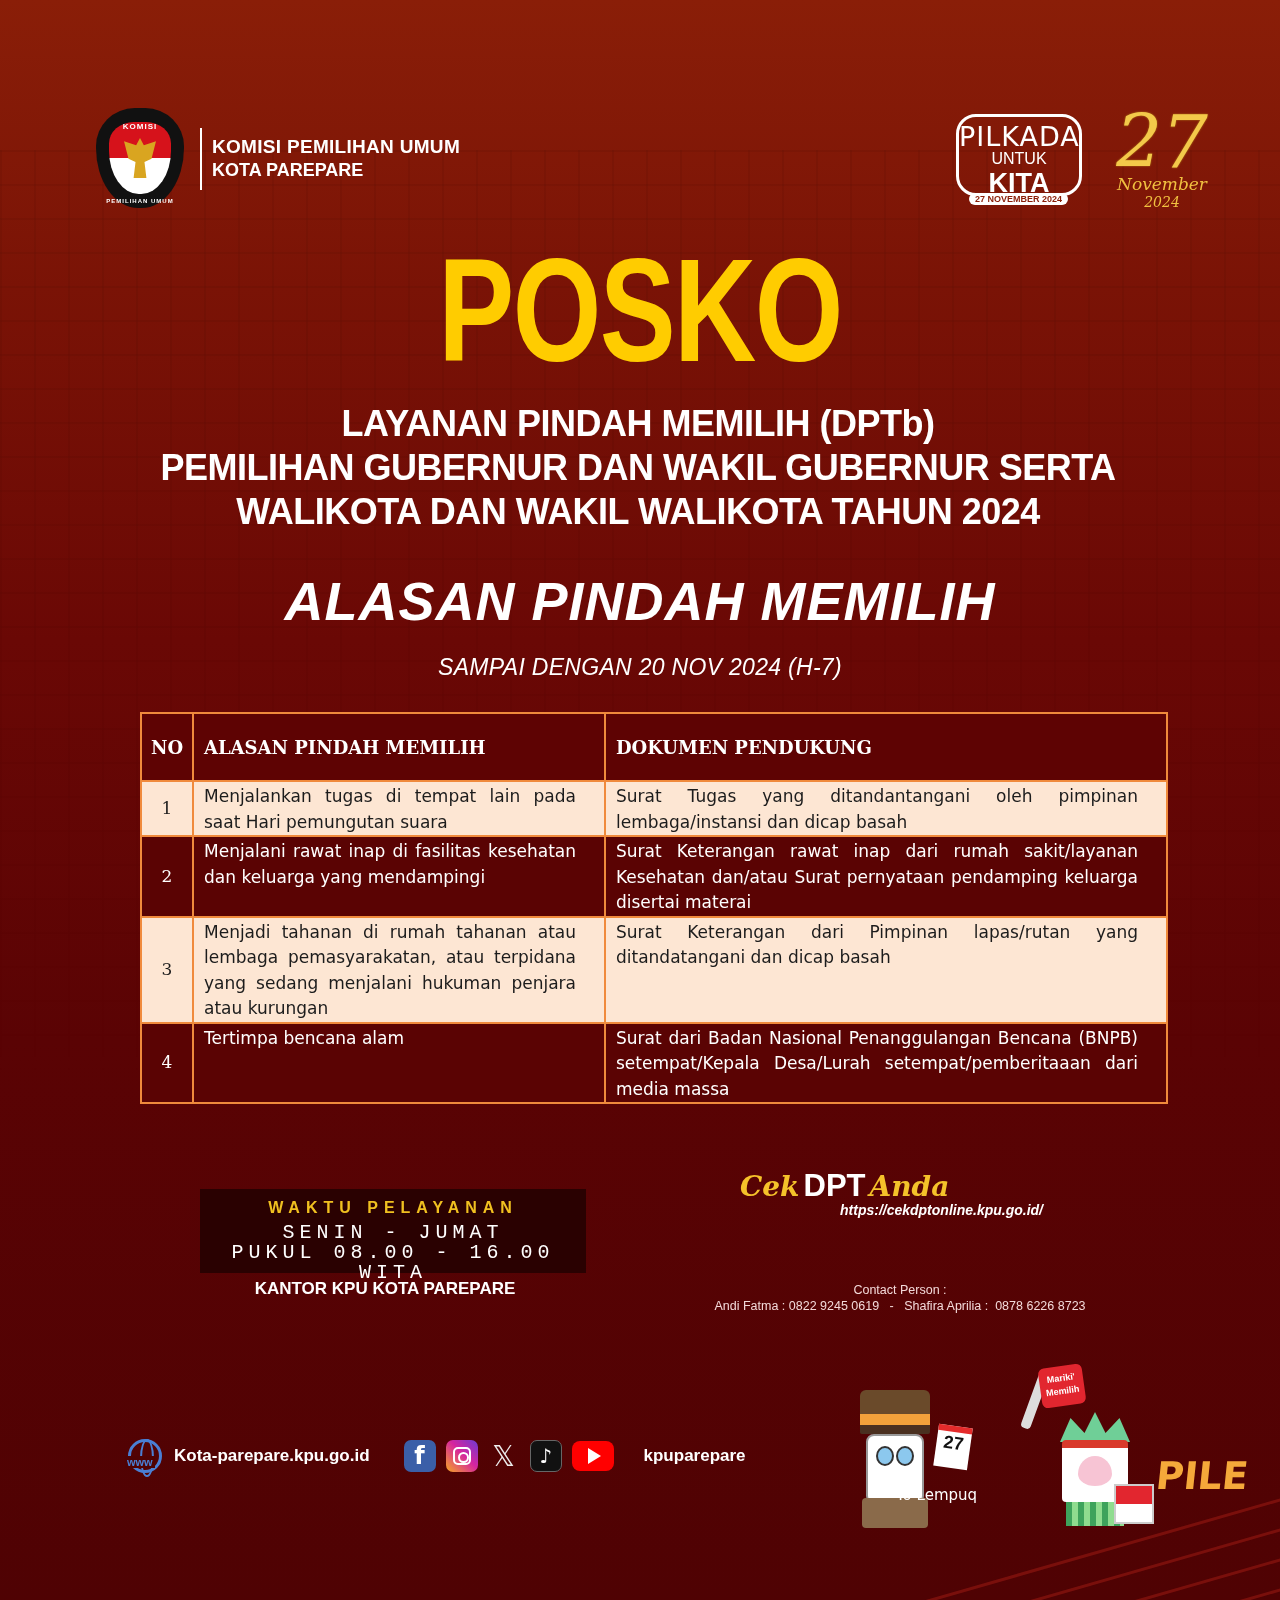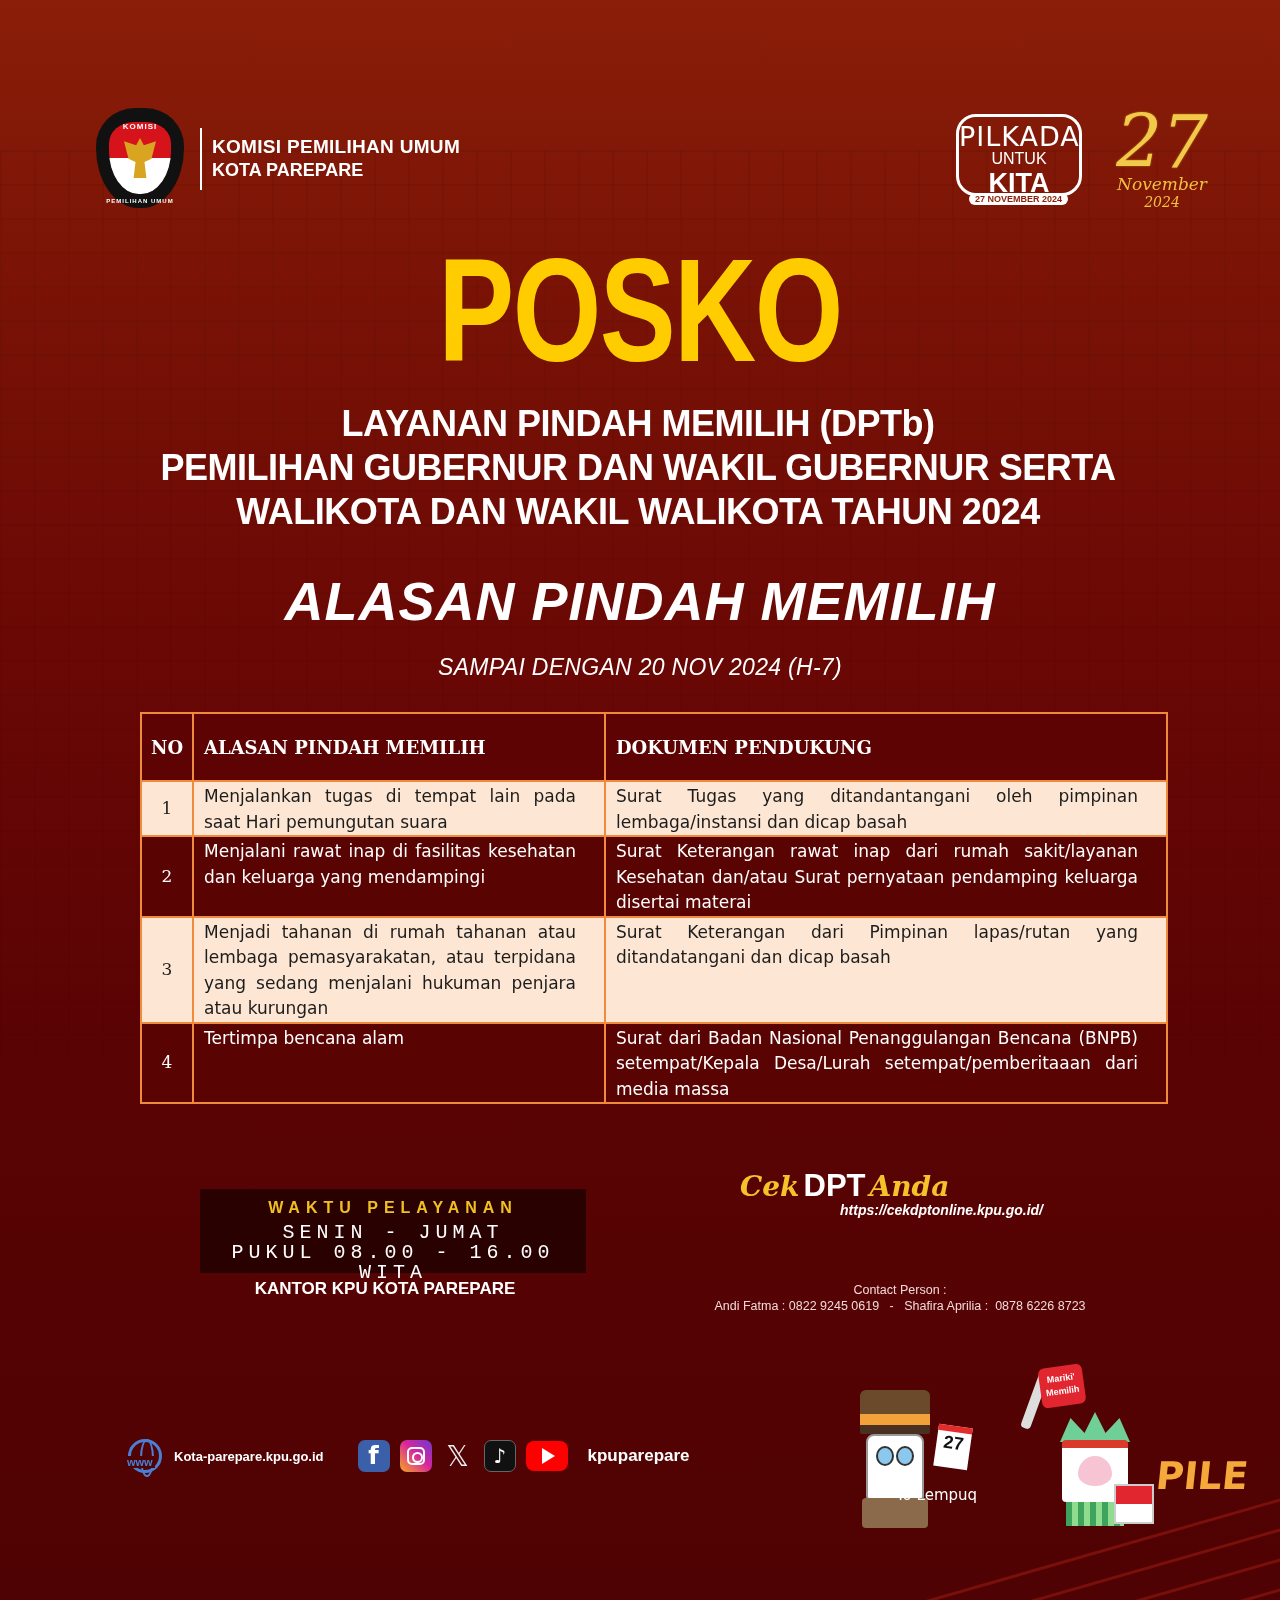--- a/index.html
+++ b/index.html
@@ -131,31 +131,31 @@
     .contact span { display: block; }
 
     
     .footer { position: absolute; left: 128px; top: 1438px; height: 36px; display: flex; align-items: center; }
     .www-icon {
       width: 34px; height: 34px; border-radius: 50%; border: 3px solid #4a7fd4; position: relative; margin-right: 12px;
       background: radial-gradient(circle, transparent 55%, transparent 56%);
     }
     .www-icon::before { content: ""; position: absolute; left: 50%; top: -3px; width: 10px; height: 34px; margin-left: -5px; border: 2px solid #4a7fd4; border-radius: 50%; }
     .www-icon::after { content: "www"; position: absolute; left: -6px; top: 14px; font-size: 11px; font-weight: 700; color: #4a7fd4; background: #4f0203; padding: 0 2px; }
-    .footer .site { font-weight: 700; font-size: 13px; margin-right: 34px; }
+    .footer .site { font-weight: 700; font-size: 17px; margin-right: 34px; }
     .soc { width: 32px; height: 32px; border-radius: 7px; margin-right: 10px; display: flex; align-items: center; justify-content: center; font-weight: 700; color: #fff; }
     .soc.fb { background: #3b5fa8; font-size: 24px; font-family: "DejaVu Sans", sans-serif; }
     .soc.ig { background: linear-gradient(45deg, #f5a623, #d6249f 55%, #6b3bd2); }
     .soc.ig .cam { width: 18px; height: 18px; border: 2.5px solid #fff; border-radius: 5px; position: relative; }
     .soc.ig .cam::after { content: ""; position: absolute; left: 3px; top: 3px; width: 7px; height: 7px; border: 2px solid #fff; border-radius: 50%; }
     .soc.x { background: transparent; font-size: 28px; font-family: "DejaVu Sans", sans-serif; font-weight: 400; color: #eee; }
     .soc.tt { background: #111; border: 1px solid #666; font-size: 20px; font-family: "DejaVu Sans", sans-serif; }
     .soc.yt { background: #ff0000; width: 42px; height: 30px; border-radius: 8px; }
     .soc.yt .play { width: 0; height: 0; border-left: 13px solid #fff; border-top: 8px solid transparent; border-bottom: 8px solid transparent; margin-left: 3px; }
-    .footer .handle { font-weight: 700; font-size: 17px; margin-left: 10px; }
+    .footer .handle { font-weight: 700; font-size: 17px; margin-left: 20px; }
 
     
     .mascot1 { position: absolute; left: 800px; top: 1380px; width: 200px; height: 160px; }
     .m1-hat { position: absolute; left: 60px; top: 10px; width: 70px; height: 44px; background: linear-gradient(180deg, #6a4a2a 0 55%, #f2a13b 55% 80%, #4a3020 80%); border-radius: 6px 6px 2px 2px; }
     .m1-body { position: absolute; left: 66px; top: 54px; width: 58px; height: 70px; background: #fff; border-radius: 8px; border: 2px solid #999; }
     .m1-body::before, .m1-body::after { content: ""; position: absolute; top: 10px; width: 14px; height: 16px; background: #8cc8ee; border-radius: 50%; border: 2px solid #333; }
     .m1-body::before { left: 8px; } .m1-body::after { right: 8px; }
     .m1-belt { position: absolute; left: 62px; top: 118px; width: 66px; height: 30px; background: #8a6a4a; border-radius: 4px; }
     .m1-cal { position: absolute; left: 136px; top: 46px; width: 34px; height: 42px; background: #fff; border-top: 6px solid #e42b2b; color: #111; font-size: 18px; font-weight: 700; text-align: center; line-height: 22px; transform: rotate(8deg); }
     .m1-name { position: absolute; left: 96px; top: 106px; font-family: "DejaVu Sans", sans-serif; font-size: 15px; color: #fff; }

